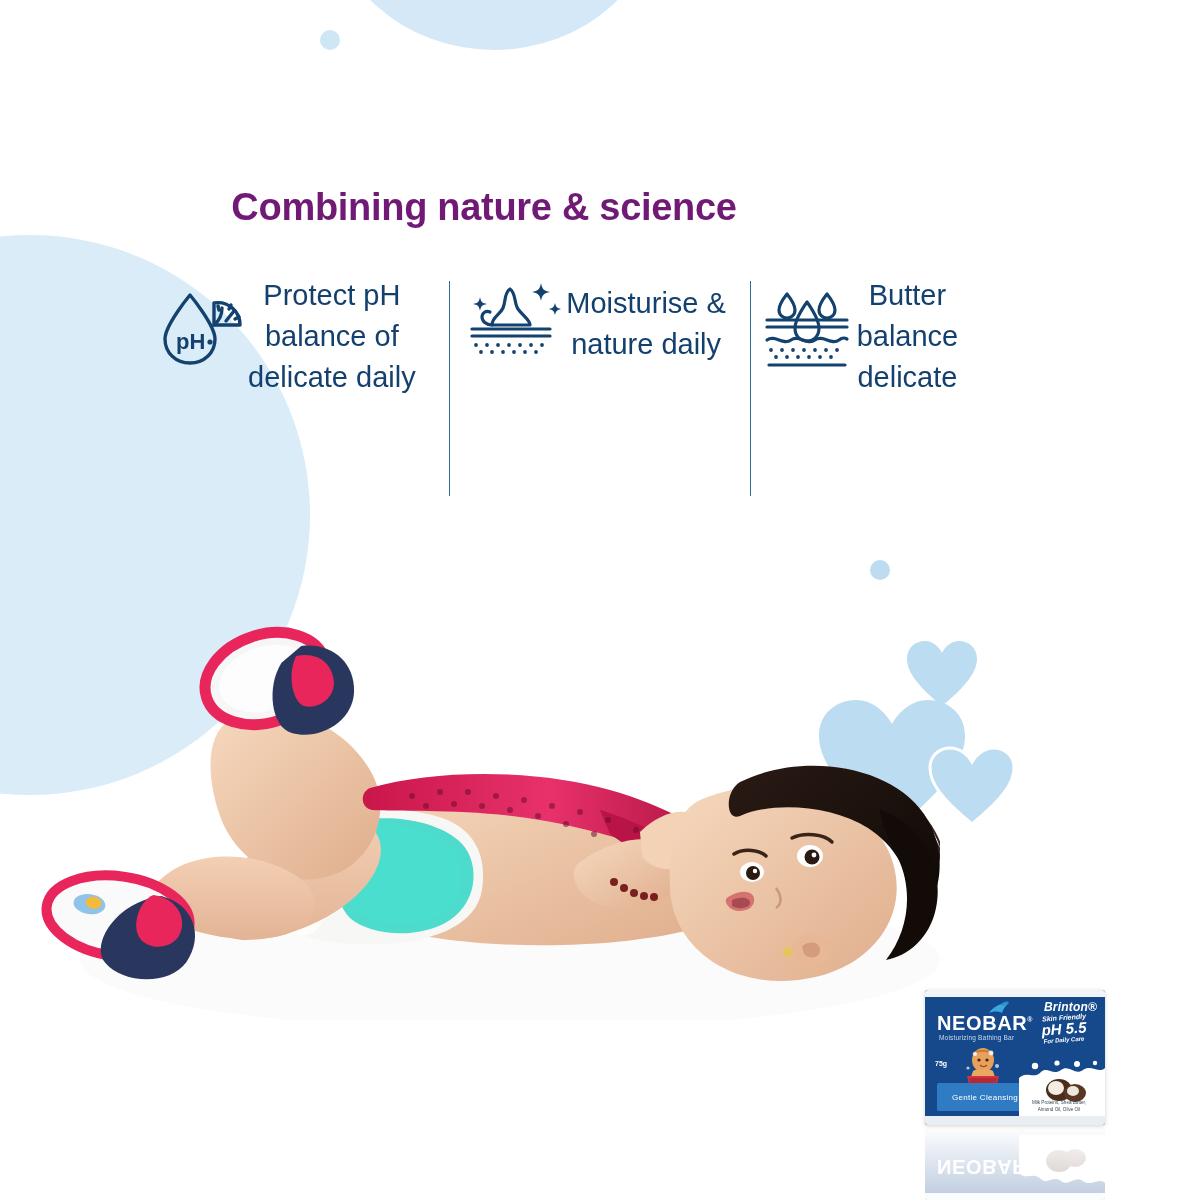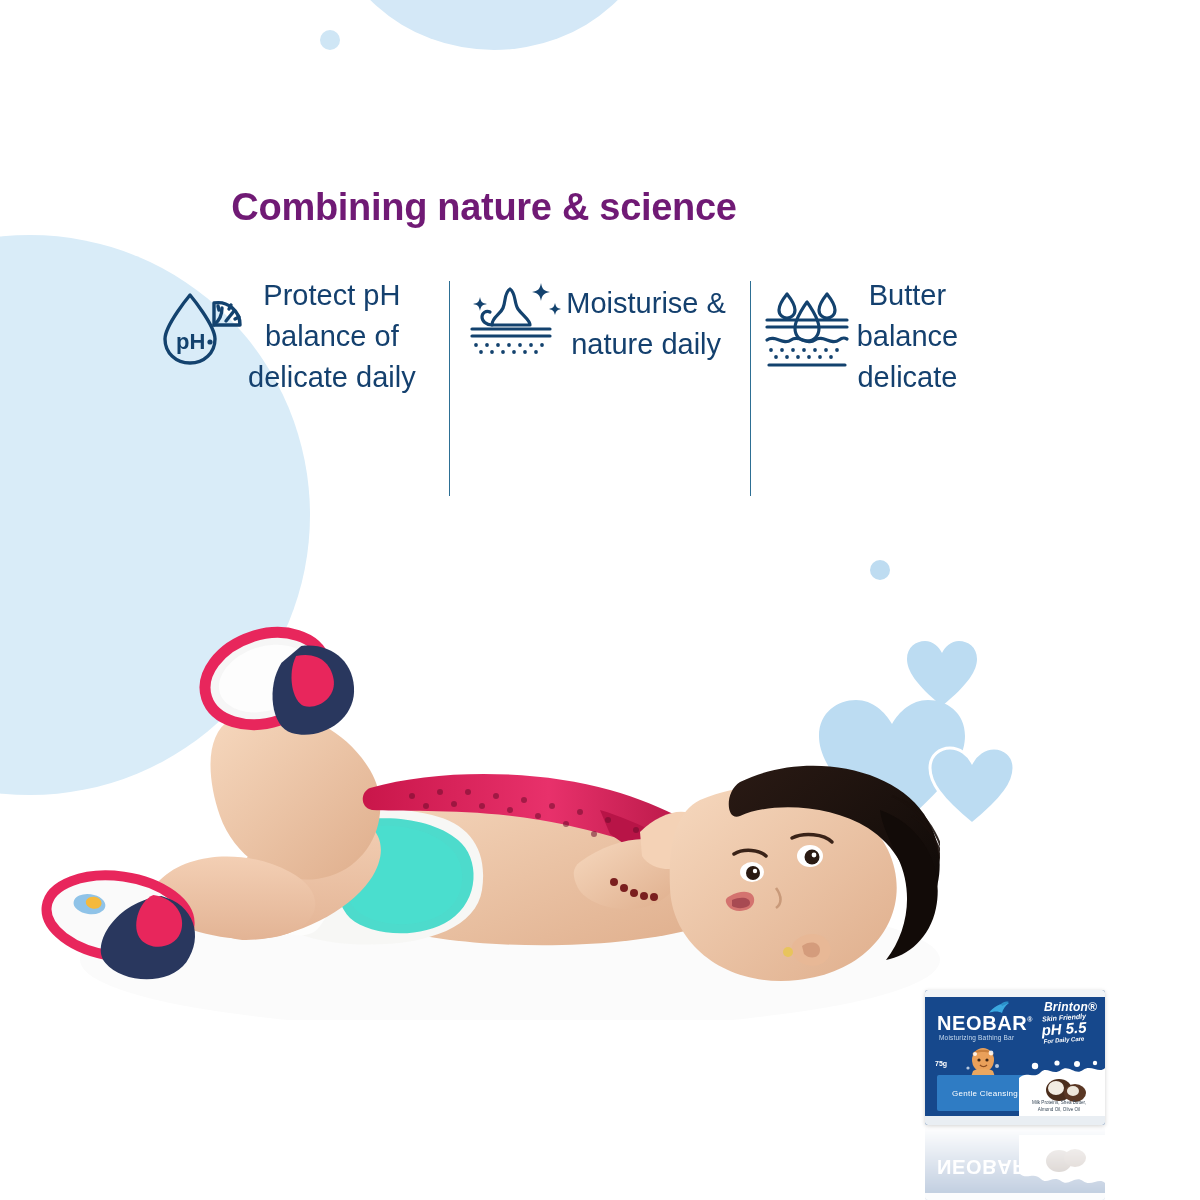--- a/index.html
+++ b/index.html
@@ -115,21 +115,21 @@
   .neobar sup{font-size:7px;vertical-align:super;}
   .neotag{
     position:absolute;left:14px;top:44px;
     color:#c8dcf0;font-size:6.5px;letter-spacing:.2px;
   }
   .weight{
     position:absolute;left:10px;top:70px;
     color:#ffffff;font-size:7px;font-weight:bold;
   }
   .gentle-band{
-    position:absolute;left:12px;bottom:14px;width:96px;height:36px;
+    position:absolute;left:12px;bottom:14px;width:96px;height:28px;
     background:#2f7cc4;border-radius:2px;
     display:flex;align-items:center;justify-content:center;
   }
   .gentle-band span{
     color:#ffffff;font-size:8px;letter-spacing:.3px;
   }
   .ph-block{
     position:absolute;right:8px;top:24px;width:66px;text-align:center;
   }
   .ph-small{

